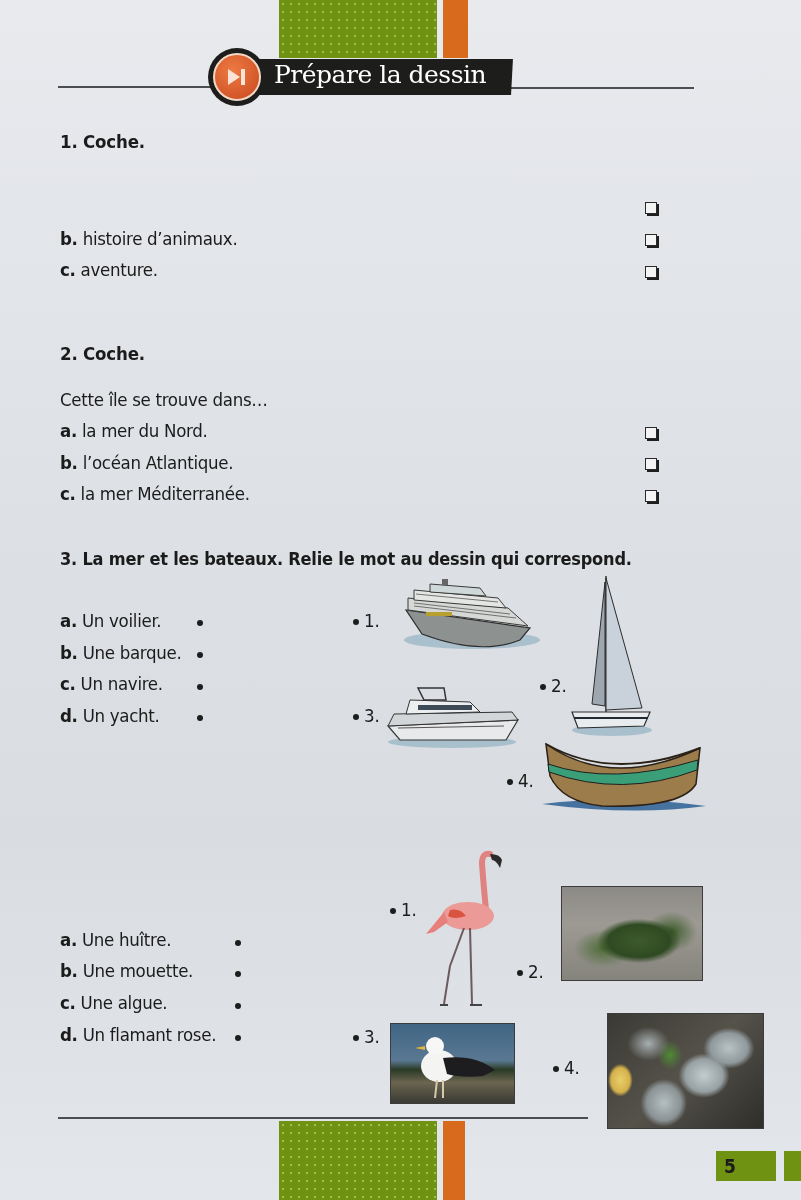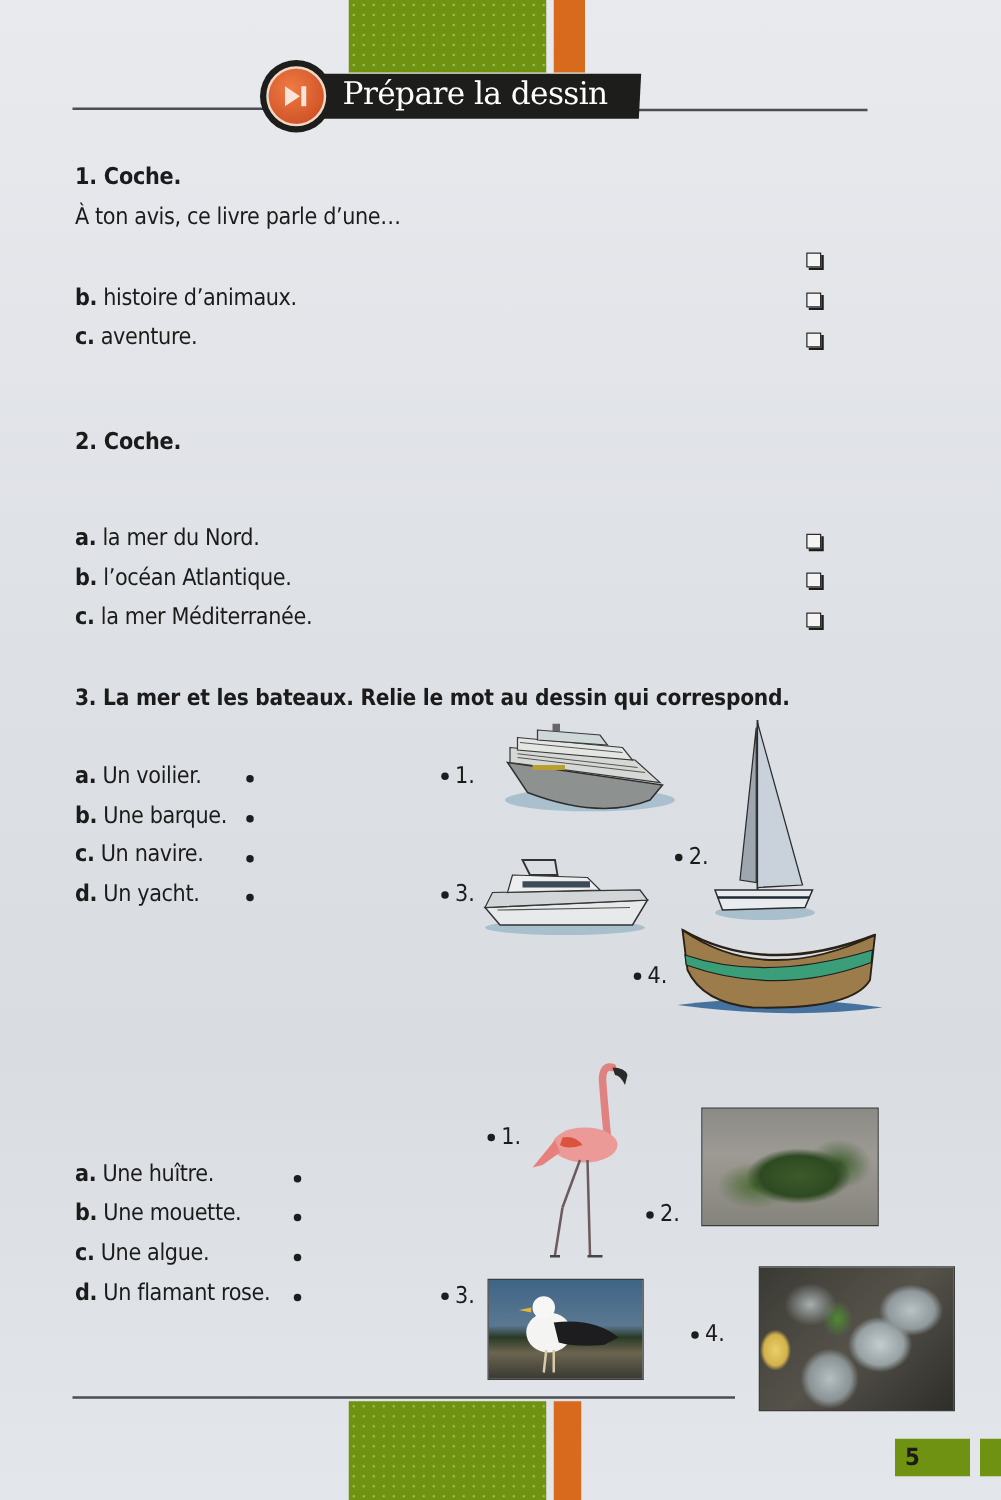--- a/index.html
+++ b/index.html
@@ -91,34 +91,34 @@
       <div class="header-circle-inner">
         <svg width="22" height="20" viewBox="0 0 22 20">
           <polygon points="2,2 14,10 2,18" fill="#fbe3d6"></polygon>
           <rect x="15" y="2" width="4" height="16" fill="#fbe3d6"></rect>
         </svg>
       </div>
     </div>
   </div>
 
   <div class="q-title" style="top:131px">1. Coche.</div>
-  <div class="line" style="top:163px">À ton avis, ce livre parle d’une…</div>
   <div class="checkbox" style="top:202px"></div>
   <div class="line" style="top:228px">
     <span class="opt-letter">b.</span>
     <span>histoire d’animaux.</span>
   </div>
   <div class="checkbox" style="top:234px"></div>
   <div class="line" style="top:259px">
     <span class="opt-letter">c.</span>
     <span>aventure.</span>
   </div>
   <div class="checkbox" style="top:266px"></div>
 
   <div class="q-title" style="top:343px">2. Coche.</div>
+  <div class="line" style="top:389px">Cette île se trouve dans…</div>
   <div class="line" style="top:420px">
     <span class="opt-letter">a.</span>
     <span>la mer du Nord.</span>
   </div>
   <div class="checkbox" style="top:427px"></div>
   <div class="line" style="top:452px">
     <span class="opt-letter">b.</span>
     <span>l’océan Atlantique.</span>
   </div>
   <div class="checkbox" style="top:458px"></div>

